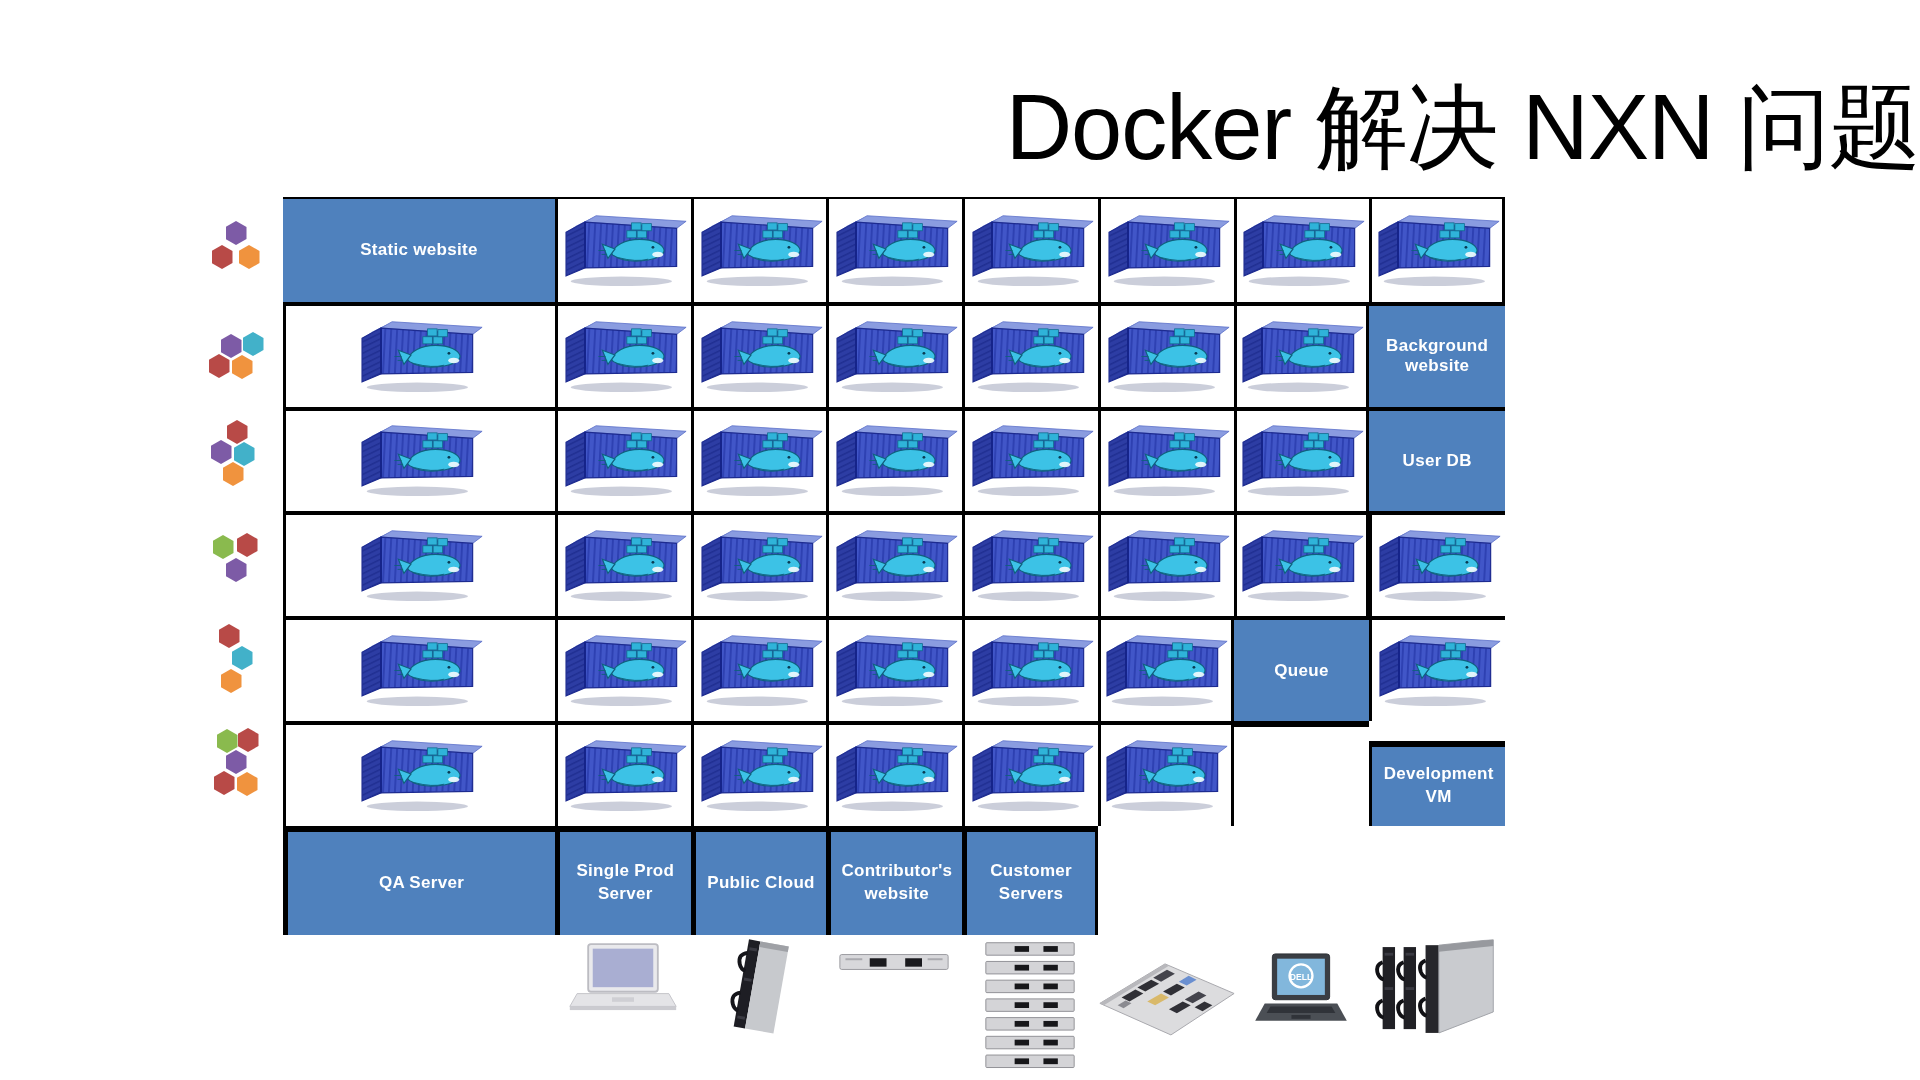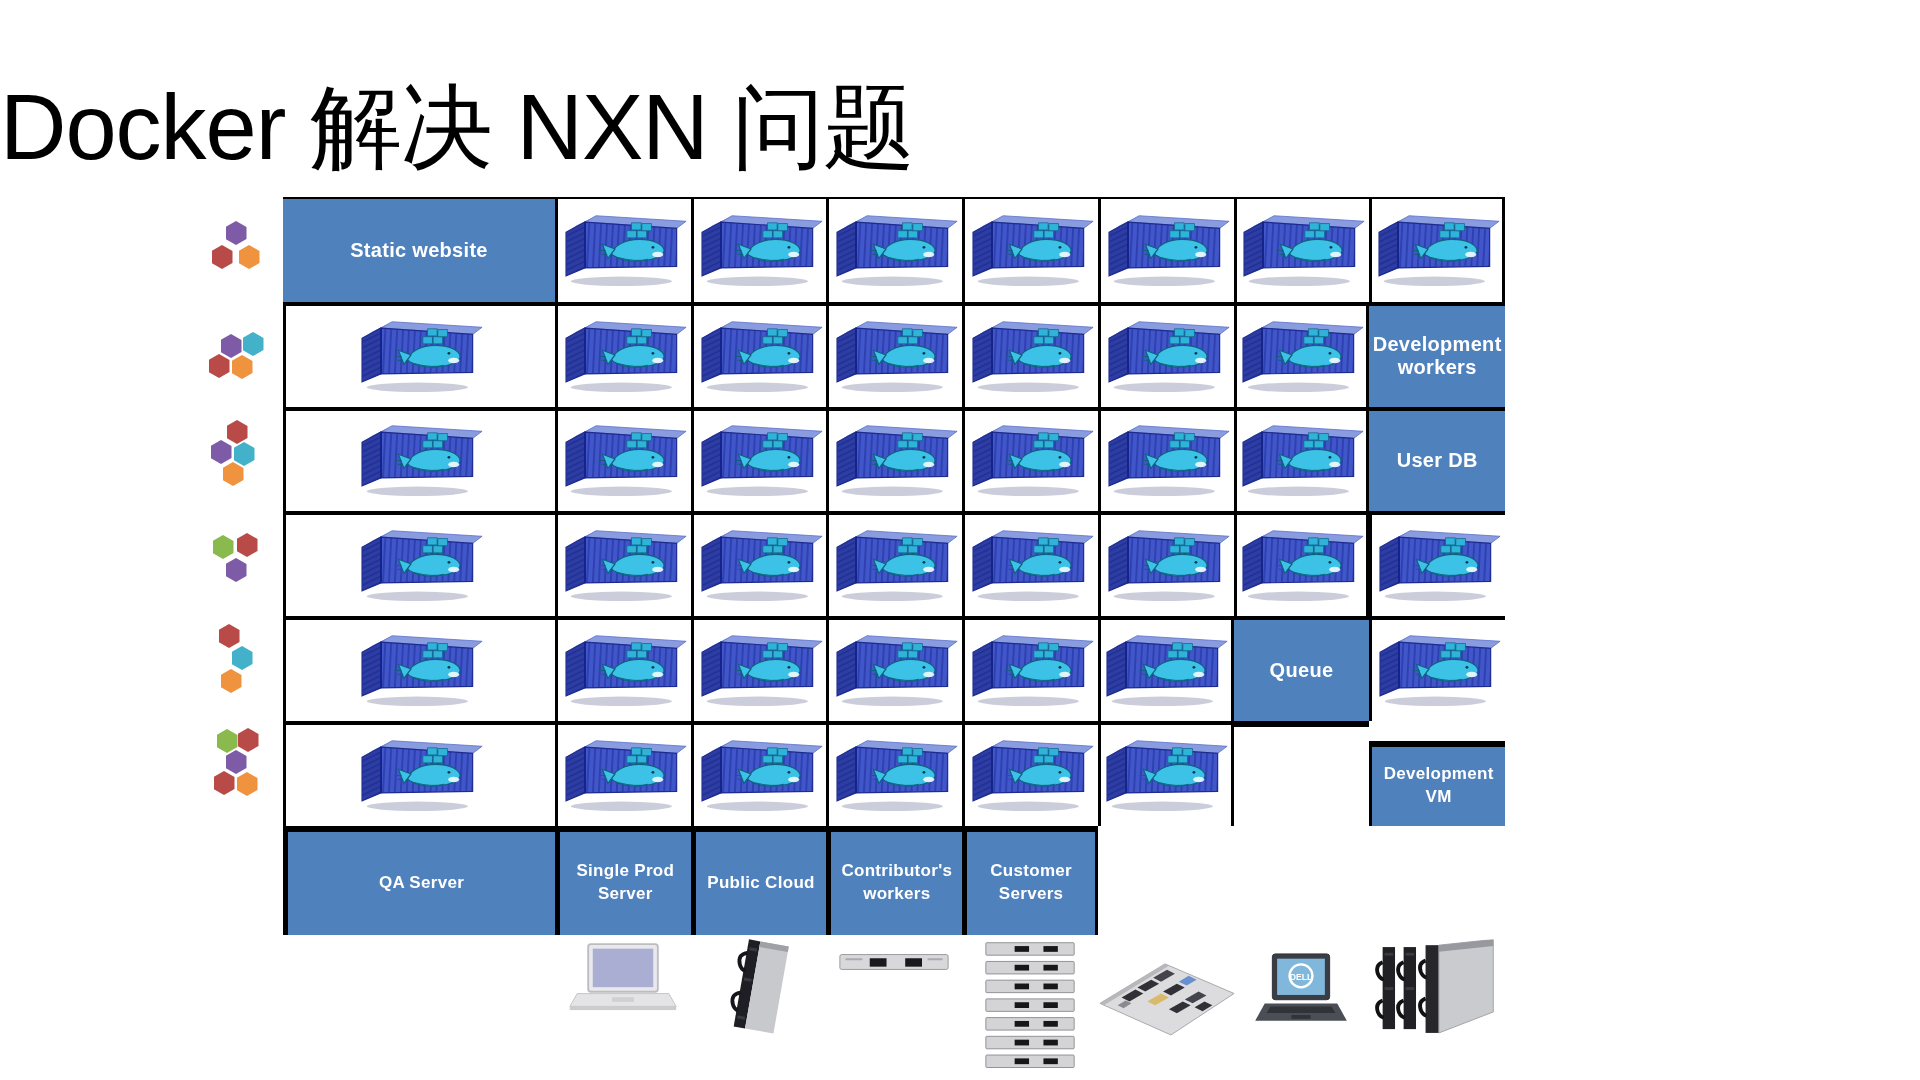--- a/index.html
+++ b/index.html
@@ -1,26 +1,26 @@
 <!DOCTYPE html>
 <html><head>
 <meta charset="utf-8">
 <style>
   html,body{margin:0;padding:0;background:#fff;}
   .slide{position:relative;width:1920px;height:1080px;background:#ffffff;overflow:hidden;
          font-family:"Liberation Sans",sans-serif;}
-  .title{position:absolute;top:4px;left:0;width:100%;text-align:left;
+  .title{position:absolute;top:4px;left:0;width:100%;text-align:right;
          font-size:92px;font-weight:400;color:#000;letter-spacing:-1px;white-space:nowrap;}
   
   .matrix{position:absolute;left:283px;top:197px;width:1222px;
           display:grid;grid-template-columns:272px repeat(7,1fr);
           grid-template-rows:repeat(6,104.8px) 109px;}
   .matrix > div{box-sizing:border-box;}
   .lbl{background:#4f81bd;border-top:4px solid #000;display:flex;align-items:center;justify-content:center;
-       color:#fff;font-weight:700;font-size:20px;letter-spacing:.3px;text-align:center;}
+       color:#fff;font-weight:700;font-size:17px;letter-spacing:.3px;text-align:center;}
   .lbl.first{border-top:2px solid #000;}
   .cell{background:#fff;border-left:3px solid #000;border-top:4px solid #000;
         display:flex;align-items:center;justify-content:center;}
   .cell.first-row{border-top:2px solid #000;}
   .cell.last-col{border-right:3px solid #000;}
   .cont{width:127px;height:79px;display:block;}
   .corner{background:#fff;border-top:6px solid #000;}
   .hdr{background:#4f81bd;border-top:6px solid #000;border-left:5px solid #000;
        color:#fff;font-weight:700;font-size:17px;letter-spacing:.3px;text-align:center;
        display:flex;align-items:center;justify-content:center;padding:0 10px;line-height:1.35;}
@@ -235,21 +235,21 @@
       <div class="cell">
         <svg class="cont" viewBox="0 0 160 100">
           <use href="#sym-container"></use>
         </svg>
       </div>
       <div class="cell last-col">
         <svg class="cont" viewBox="0 0 160 100">
           <use href="#sym-container"></use>
         </svg>
       </div>
-      <div class="lbl">Development workers</div>
+      <div class="lbl">Background website</div>
       <div class="cell">
         <svg class="cont" viewBox="0 0 160 100">
           <use href="#sym-container"></use>
         </svg>
       </div>
       <div class="cell">
         <svg class="cont" viewBox="0 0 160 100">
           <use href="#sym-container"></use>
         </svg>
       </div>
@@ -383,21 +383,21 @@
       <div class="cell last-col">
         <svg class="cont" viewBox="0 0 160 100">
           <use href="#sym-container"></use>
         </svg>
       </div>
       <div class="corner"></div>
       <div class="hdr first">Development VM</div>
       <div class="hdr">QA Server</div>
       <div class="hdr">Single Prod Server</div>
       <div class="hdr">Public Cloud</div>
-      <div class="hdr">Contributor's workers</div>
+      <div class="hdr">Contributor's website</div>
       <div class="hdr last">Customer Servers</div>
     </div>
 
   <div id="hexlayer">
       <span class="hex" style="left: 225.5px; top: 221px; background: rgb(125, 91, 166);"></span>
       <span class="hex" style="left: 211.5px; top: 245px; background: rgb(184, 74, 71);"></span>
       <span class="hex" style="left: 238.5px; top: 245px; background: rgb(240, 147, 62);"></span>
       <span class="hex" style="left: 220.5px; top: 334px; background: rgb(125, 91, 166);"></span>
       <span class="hex" style="left: 242.5px; top: 332px; background: rgb(66, 177, 201);"></span>
       <span class="hex" style="left: 208.5px; top: 354px; background: rgb(184, 74, 71);"></span>

